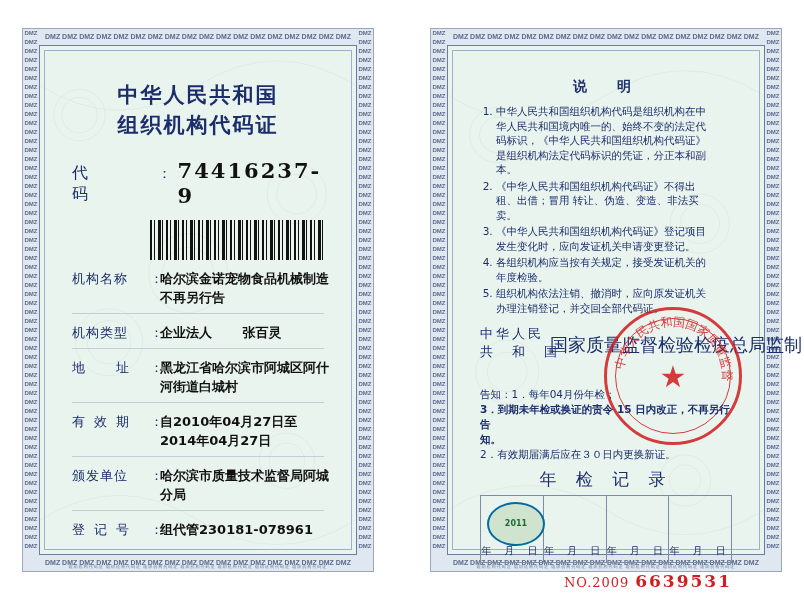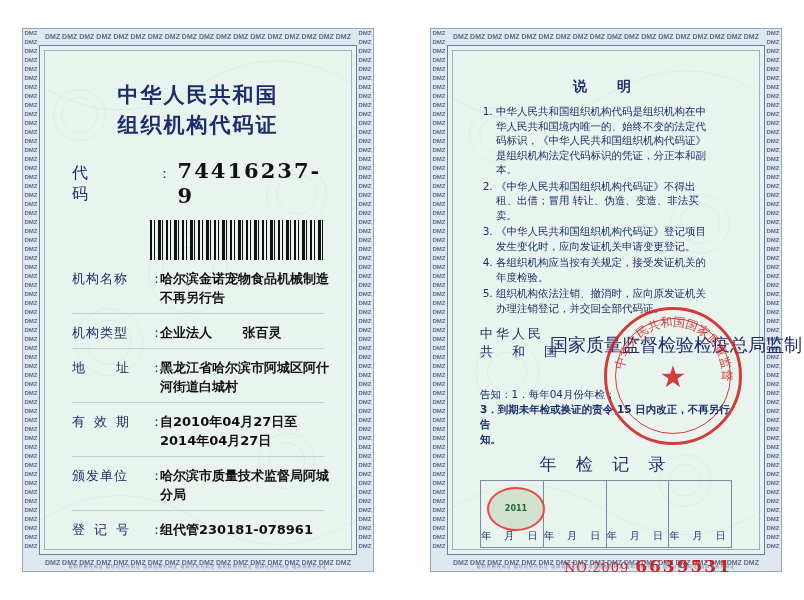--- a/index.html
+++ b/index.html
@@ -246,21 +246,21 @@
     bottom: 4px;
     left: 0; right: 0;
     text-align: center;
     letter-spacing: 5px;
   }
   .stamp-2011 {
     position: absolute;
     left: 6px; top: 6px;
     width: 54px; height: 40px;
     border-radius: 50%;
-    border: 2px solid #ef4444;
+    border: 2px solid #0369a1;
     background: #cfe3cf;
     color: #1e6b33;
     font-size: 8px;
     text-align: center;
     line-height: 40px;
     font-weight: bold;
   }
   .no-row {
     margin: 8px 6px 0 6px;
     text-align: right;
@@ -672,20 +672,21 @@
               </text>
             </svg>
             <div class="star">★</div>
           </div>
         </div>
 
         <div class="notice">
           <div>告知：1．每年04月份年检；</div>
           <div style="font-weight:bold">3．到期未年检或换证的责令 15 日内改正，不再另行告</div>
           <div style="font-weight:bold">知。</div>
+          <div>2．有效期届满后应在３０日内更换新证。</div>
         </div>
 
         <div class="insp-title">年 检 记 录</div>
 
         <div class="insp-table">
           <div class="insp-cell">
             <div class="stamp-2011">2011</div>
             <div class="ymd">年 月 日</div>
           </div>
           <div class="insp-cell">

